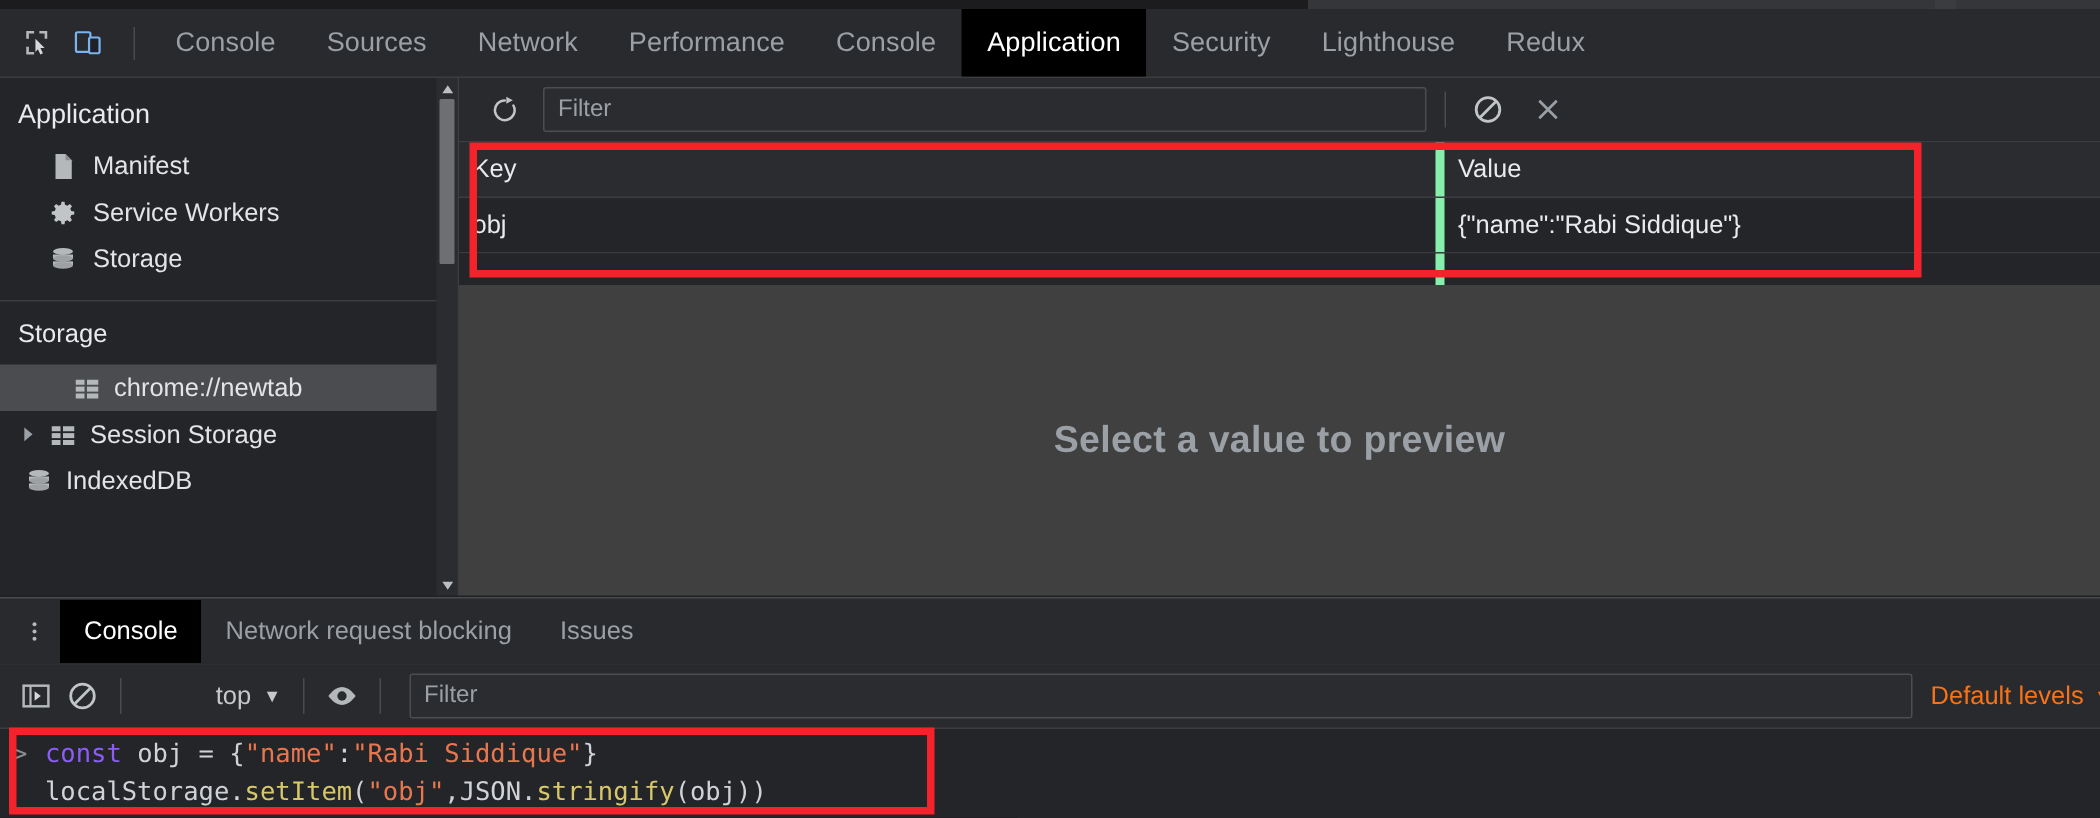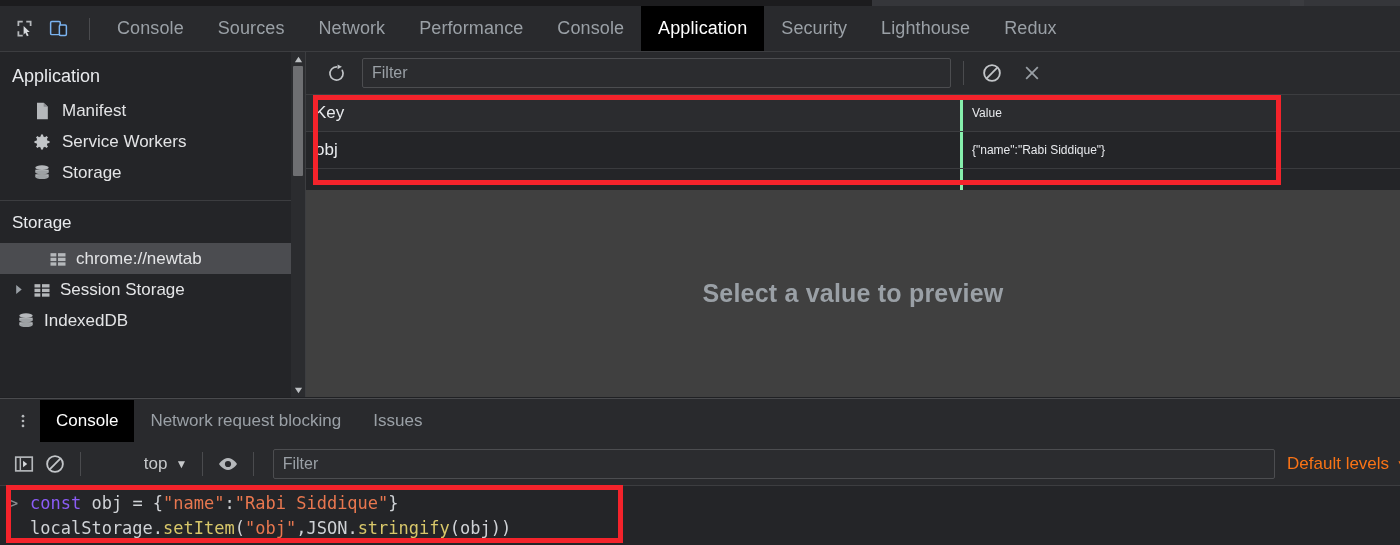--- a/index.html
+++ b/index.html
@@ -125,25 +125,25 @@
 
   
   .dtable { position: relative; width: 1094px; }
   .dt-row { display: flex; height: 36px; align-items: center; }
   .dt-head { background: #2b2c2f; border-bottom: 1px solid #3c3d40; }
   .dt-body-row { background: #242528; border-bottom: 1px solid #3a3b3e; }
   .dt-empty-row { background: #242528; border-bottom: 1px solid #3a3b3e; height: 34px; }
   .dt-c-key {
     width: 657px; flex: 0 0 657px; padding-left: 9px; font-size: 17px;
     color: #e8eaed; box-sizing: border-box; overflow: hidden;
-    white-space: nowrap; border-right: 3px solid #86efac; height: 36px;
+    white-space: nowrap; border-right: 6px solid #86efac; height: 36px;
     display: flex; align-items: center;
   }
   .dt-c-val {
-    flex: 1; padding-left: 9px; font-size: 12px; color: #e8eaed;
+    flex: 1; padding-left: 9px; font-size: 17px; color: #e8eaed;
     box-sizing: border-box; overflow: hidden; white-space: nowrap;
     height: 36px; display: flex; align-items: center; text-align: center;
   }
   .dt-head .dt-c-key, .dt-head .dt-c-val { color: #e8eaed; }
 
   .preview-area {
     position: absolute; left: 306px; top: 190px; width: 1094px; height: 207px;
     display: flex; align-items: center; justify-content: center;
     background: #404040;
   }

